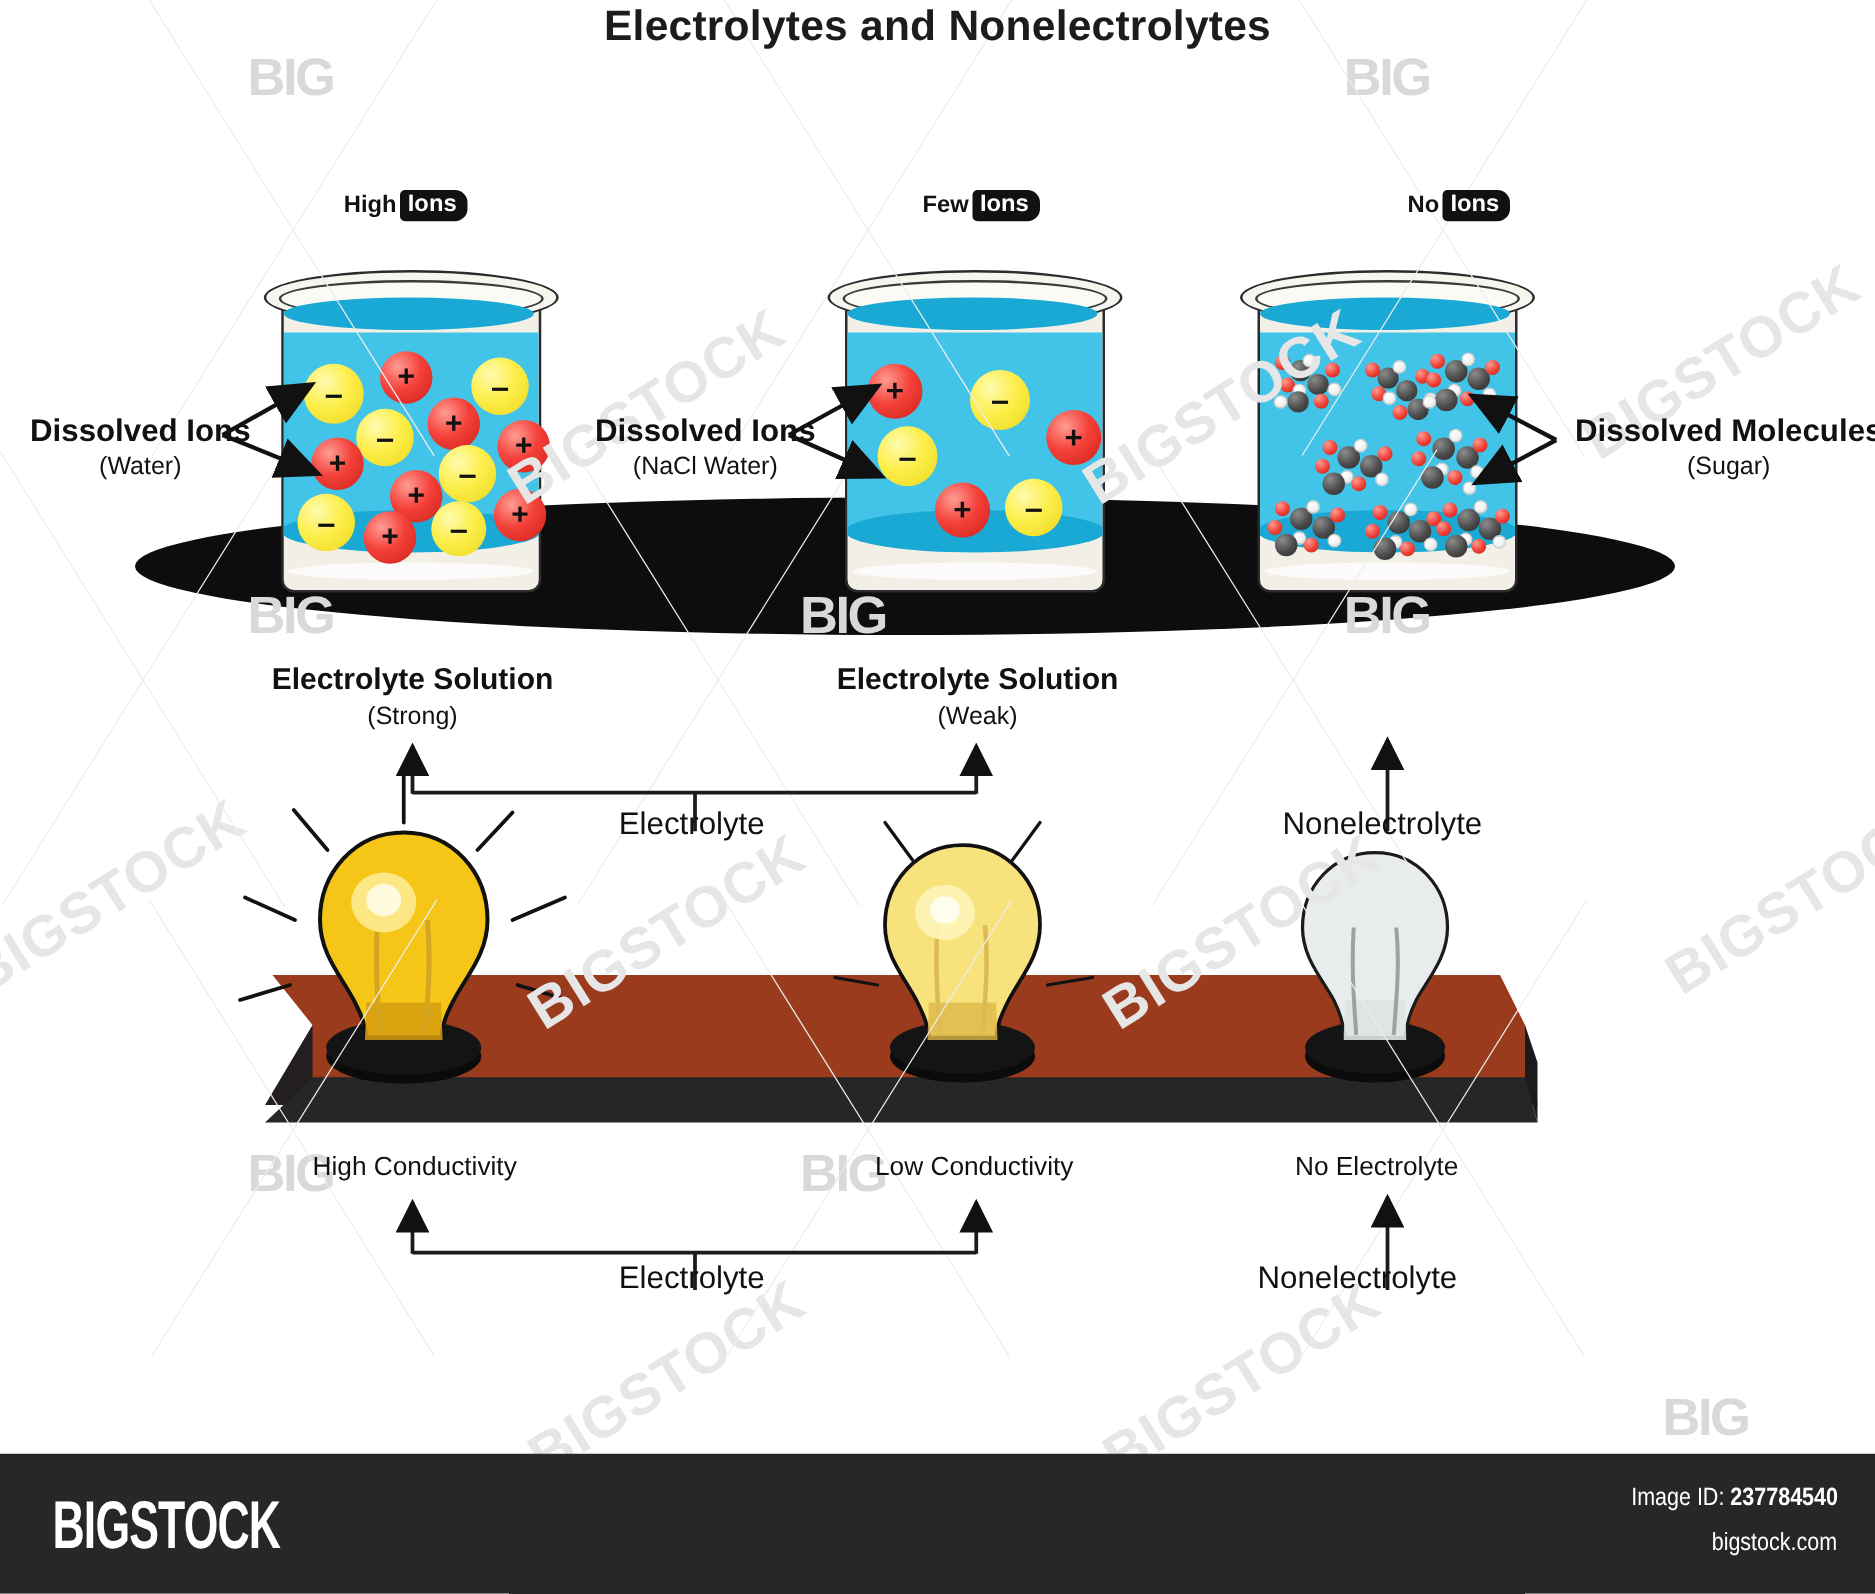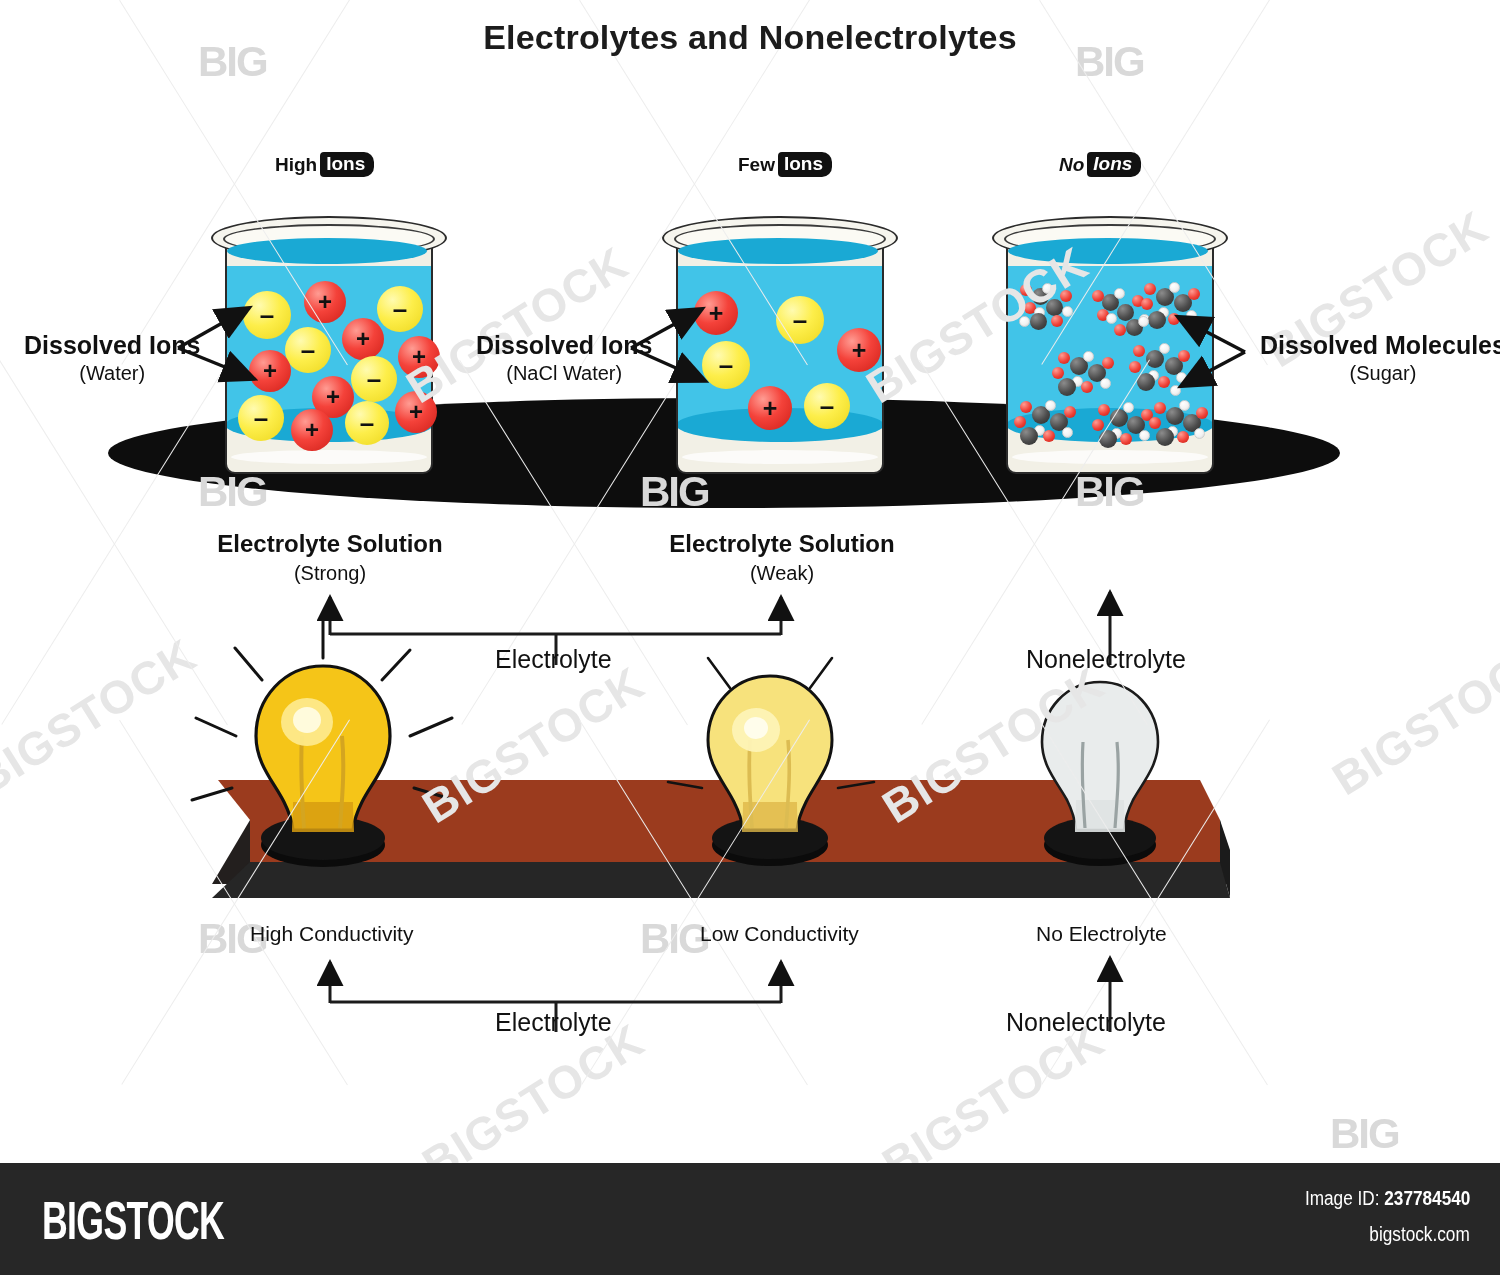--- a/index.html
+++ b/index.html
@@ -20,21 +20,21 @@
   }
   .wm-diag{
     position:absolute;font-family:"Liberation Sans",sans-serif;
     font-weight:bold;font-size:46px;color:#e6e6e6;
     transform:rotate(-32deg);white-space:nowrap;letter-spacing:1px;
   }
   .wm-line{position:absolute;background:#ededed;height:1px;transform-origin:0 0;}
 
   
   .title{
-    position:absolute;width:1500px;text-align:center;top:18px;
+    position:absolute;width:1500px;text-align:center;top:2px;
     font-size:34px;color:#1c1c1c;font-weight:600;letter-spacing:.2px;
     z-index:50;
   }
   .subtitle{
     position:absolute;width:1500px;text-align:center;top:58px;
     font-size:27px;color:#c7c7c7;font-weight:400;z-index:20;
   }
 
   
   .ionlabel{position:absolute;white-space:nowrap;z-index:50;}
@@ -160,21 +160,21 @@
 <div class="stage">
 
   <div class="title">Electrolytes and Nonelectrolytes</div>
 
   <div class="ionlabel" style="left:275px;top:152px;">
     <span class="pre">High</span><span class="chip">Ions</span>
   </div>
   <div class="ionlabel" style="left:738px;top:152px;">
     <span class="pre">Few</span><span class="chip">Ions</span>
   </div>
-  <div class="ionlabel" style="left:1059px;top:152px;font-style:italic;">
+  <div class="ionlabel" style="left:1126px;top:152px;">
     <span class="pre">No</span><span class="chip">Ions</span>
   </div>
 
   <div class="table-shadow"></div>
 
   <div class="beaker" style="left:211px;top:208px;">
     <div class="bk-body">
       <div class="bk-liquid">
         <div class="bk-liquid-bottom"></div>
       </div>

